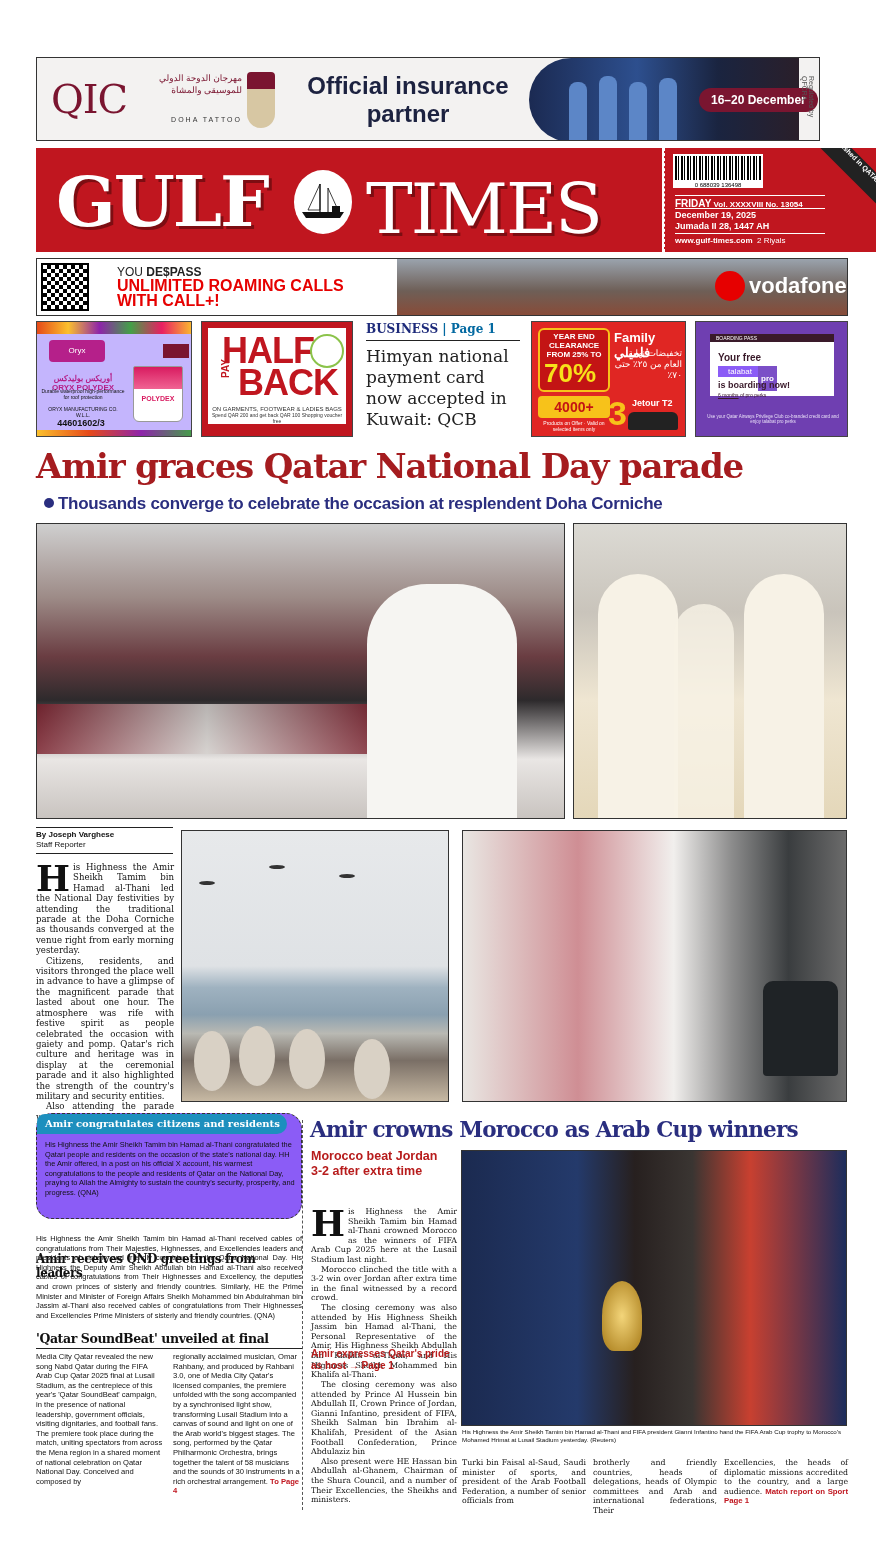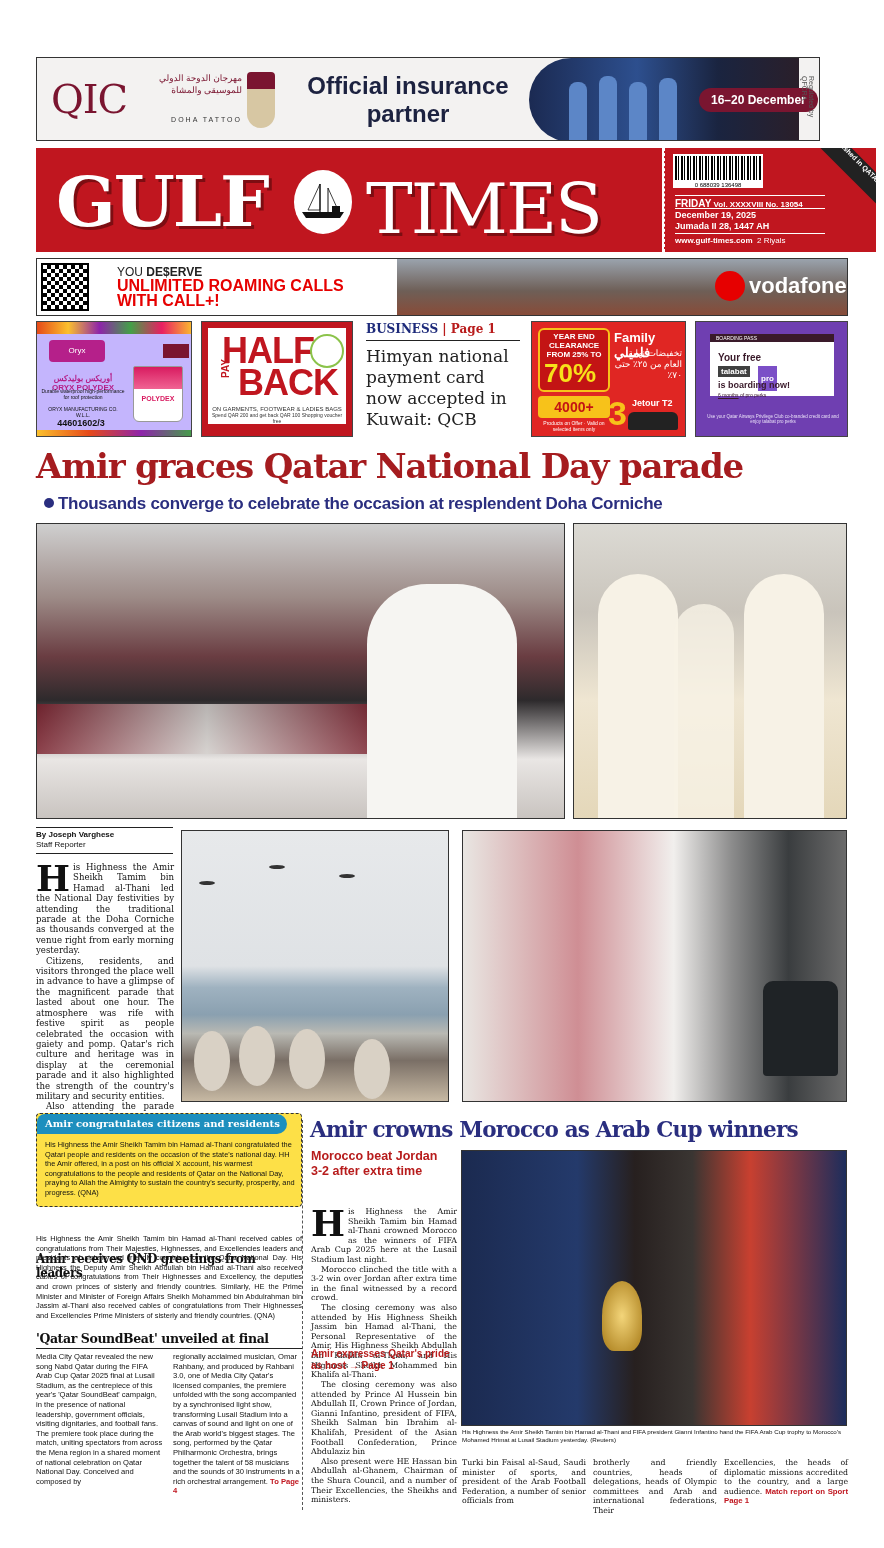--- a/index.html
+++ b/index.html
@@ -60,40 +60,40 @@
   #half-ad { left: 201px; top: 321px; width: 152px; height: 116px; background: #c0161f; }
   #half-inner { left: 6px; top: 6px; width: 138px; height: 96px; background: #fff; }
   #half-text { left: 14px; top: 6px; font-size: 36px; font-weight: 900; color: #c0161f; line-height: 34px; letter-spacing: -1px; }
   #back-text { left: 30px; top: 38px; font-size: 36px; font-weight: 900; color: #c0161f; line-height: 34px; letter-spacing: -1px; }
   #pay-text { left: 12px; top: 50px; font-size: 10px; font-weight: 900; color: #c0161f; transform: rotate(-90deg); transform-origin: left top; }
   #half-sub { left: 0; top: 78px; width: 138px; text-align: center; font-size: 5px; color: #333; }
   #half-badge { left: 102px; top: 6px; width: 34px; height: 34px; border-radius: 50%; border: 2px solid #8bc34a; background: #fff; }
 
   #biz-box { left: 366px; top: 322px; width: 154px; height: 116px; }
   #biz-head { left: 0; top: 0; font-family: "DejaVu Serif", serif; font-size: 12px; font-weight: bold; color: #1d2a7a; white-space: nowrap; }
-  #biz-head span { color: #b91c1c; }
+  #biz-head span { color: #0369a1; }
   #biz-rule { left: 0; top: 18px; width: 154px; height: 1px; background: #222; }
   #biz-story { left: 0; top: 24px; width: 156px; font-family: "DejaVu Serif", serif; font-size: 17px; line-height: 21px; color: #222; }
 
   #family-ad { left: 531px; top: 321px; width: 155px; height: 116px; background: #e02623; }
   #fam-left { left: 6px; top: 6px; width: 72px; height: 64px; border: 2px solid #f7c21a; border-radius: 6px; background: #c31414; }
   #fam-ye { left: 10px; top: 10px; font-size: 8px; font-weight: 900; color: #fff; line-height: 9px; text-align: center; width: 64px; }
   #fam-pct { left: 12px; top: 36px; font-size: 26px; font-weight: 900; color: #f7e11a; }
   #fam-brand { left: 82px; top: 8px; font-size: 13px; font-weight: bold; color: #fff; }
   #fam-ar { left: 82px; top: 26px; width: 68px; font-size: 9px; color: #fff; text-align: right; direction: rtl; line-height: 11px; }
   #fam-4000 { left: 6px; top: 74px; width: 72px; height: 22px; background: #f7c21a; border-radius: 4px; font-size: 14px; font-weight: 900; color: #c31414; text-align: center; line-height: 22px; }
   #fam-3 { left: 76px; top: 72px; font-size: 34px; font-weight: 900; color: #f7c21a; }
   #fam-jetour { left: 100px; top: 76px; font-size: 9px; font-weight: bold; color: #fff; }
   #fam-car { left: 96px; top: 90px; width: 50px; height: 18px; background: #222; border-radius: 6px 6px 2px 2px; }
   #fam-valid { left: 6px; top: 98px; width: 72px; font-size: 5px; color: #fff; text-align: center; }
 
   #talabat-ad { left: 695px; top: 321px; width: 153px; height: 116px; background: #6f3fb1; }
   #tal-card { left: 14px; top: 12px; width: 124px; height: 62px; background: #fff; border-top: 8px solid #3a1a2a; }
   #tal-free { left: 22px; top: 30px; font-size: 10px; font-weight: bold; color: #3a1a2a; }
-  #tal-pill { left: 22px; top: 44px; background: #404040; color: #fff; font-size: 8px; padding: 1px 3px; font-weight: bold; }
+  #tal-pill { left: 22px; top: 44px; background: #8b5cf6; color: #fff; font-size: 8px; padding: 1px 10px; font-weight: normal; }
   #tal-pro { left: 62px; top: 44px; background: #7b4fc7; color: #fff; font-size: 8px; padding: 8px 3px; font-weight: bold; }
   #tal-board { left: 22px; top: 58px; font-size: 9px; font-weight: bold; color: #3a1a2a; }
   #tal-foot { left: 10px; top: 92px; width: 134px; font-size: 4.5px; color: #e8dff7; text-align: center; }
 
   
   #main-headline { left: 36px; top: 446px; width: 812px; font-family: "DejaVu Serif", serif; font-weight: bold; font-size: 34px; color: #a51c1f; letter-spacing: -1.2px; white-space: nowrap; }
   #sub-headline { left: 44px; top: 494px; width: 820px; font-size: 17px; font-weight: 900; color: #2a2e7f; white-space: nowrap; letter-spacing: -0.3px; }
   #sub-bullet { display: inline-block; width: 10px; height: 10px; border-radius: 50%; background: #2a2e7f; margin-right: 4px; vertical-align: 1px; }
 
   
@@ -113,21 +113,21 @@
   #byline-rule-top { left: 36px; top: 827px; width: 137px; height: 1px; background: #222; }
   #byline-name { left: 36px; top: 830px; font-size: 8px; font-weight: bold; color: #111; }
   #byline-role { left: 36px; top: 840px; font-size: 8px; color: #111; }
   #byline-rule-bot { left: 36px; top: 853px; width: 137px; height: 1px; background: #222; }
   .story-col { position: absolute; font-family: "DejaVu Serif", serif; font-size: 8.6px; line-height: 10.4px; color: #111; text-align: justify; hyphens: auto; }
   .dropcap { float: left; font-family: "DejaVu Serif", serif; font-weight: bold; font-size: 36px; line-height: 30px; margin: 1px 3px 0 0; }
   .indent { text-indent: 10px; }
   .jump { color: #c0161f; font-family: "Liberation Sans", sans-serif; font-weight: 900; }
 
   
-  #blue-box { left: 36px; top: 1113px; width: 266px; height: 94px; border: 1px dashed #333; border-radius: 4px; background: #fde047; }
+  #blue-box { left: 36px; top: 1113px; width: 266px; height: 106px; border: 1px dashed #333; border-radius: 16px; background: #8b5cf6; }
   #blue-head { left: 0; top: 0; width: 250px; height: 20px; background: #1d8fbe; border-radius: 8px 10px 10px 0; color: #fff; font-family: "DejaVu Serif", serif; font-weight: bold; font-size: 10px; line-height: 20px; padding-left: 8px; }
   #blue-body { left: 8px; top: 26px; width: 250px; font-size: 7.4px; line-height: 9.5px; color: #111; }
 
   #qnd-head { left: 36px; top: 1252px; width: 266px; font-family: "DejaVu Serif", serif; font-weight: bold; font-size: 12px; color: #111; letter-spacing: -0.4px; }
   #qnd-body { left: 36px; top: 1234px; width: 266px; font-size: 7.4px; line-height: 9.6px; color: #111; text-align: justify; }
 
   #sb-head { left: 36px; top: 1331px; width: 266px; font-family: "DejaVu Serif", serif; font-weight: bold; font-size: 12.5px; color: #111; letter-spacing: -0.4px; white-space: nowrap; }
   #sb-rule { left: 36px; top: 1348px; width: 266px; height: 1px; background: #222; }
   .sb-col { position: absolute; top: 1352px; width: 128px; font-size: 7.6px; line-height: 9.6px; color: #111; }
 
@@ -184,21 +184,21 @@
       <div>Jumada II 28, 1447 AH</div>
     </div>
     <div class="mast-rule" style="top:85px"></div>
     <div id="web-line" class="abs"><b>www.gulf-times.com</b>&nbsp;&nbsp;<span>2 Riyals</span></div>
     <div id="pub-ribbon" class="abs">Published in QATAR since 1978</div>
   </div>
 </div>
 
 <div id="voda-ad" class="abs">
   <div id="qr" class="abs"></div>
-  <div id="voda-l1" class="abs"><span>YOU </span><b>DE$ERVE</b></div>
+  <div id="voda-l1" class="abs"><span>YOU </span><b>DE$PASS</b></div>
   <div id="voda-l2" class="abs">
     <div>UNLIMITED ROAMING CALLS</div>
     <div>WITH CALL+!</div>
   </div>
   <div id="voda-photo" class="abs"></div>
   <div id="voda-logo-disc" class="abs"></div>
   <div id="voda-logo-text" class="abs">vodafone</div>
 </div>
 
 <div id="oryx-ad" class="ad-box">

